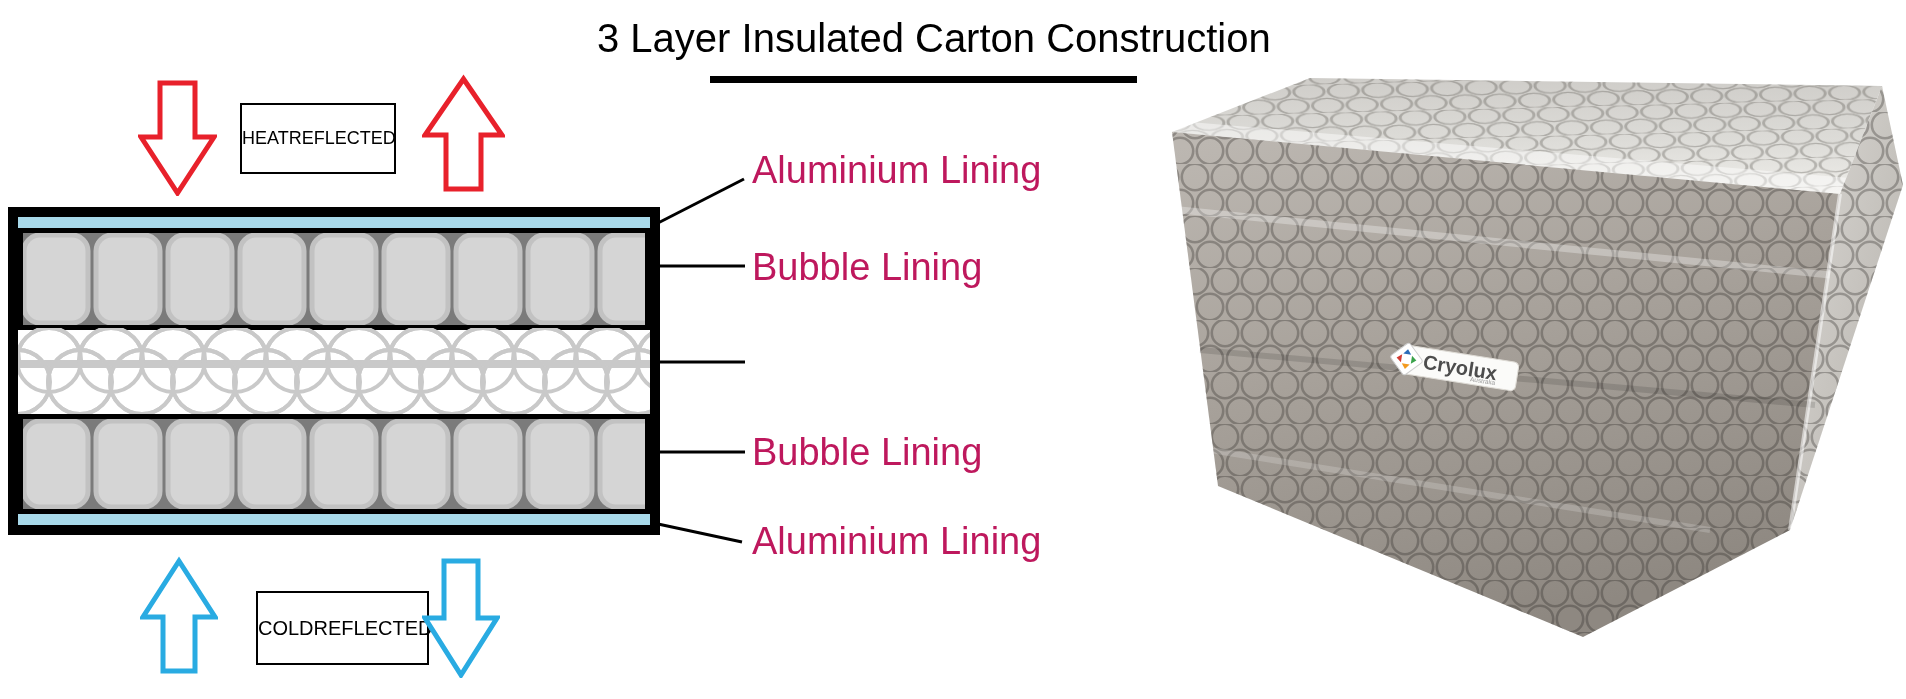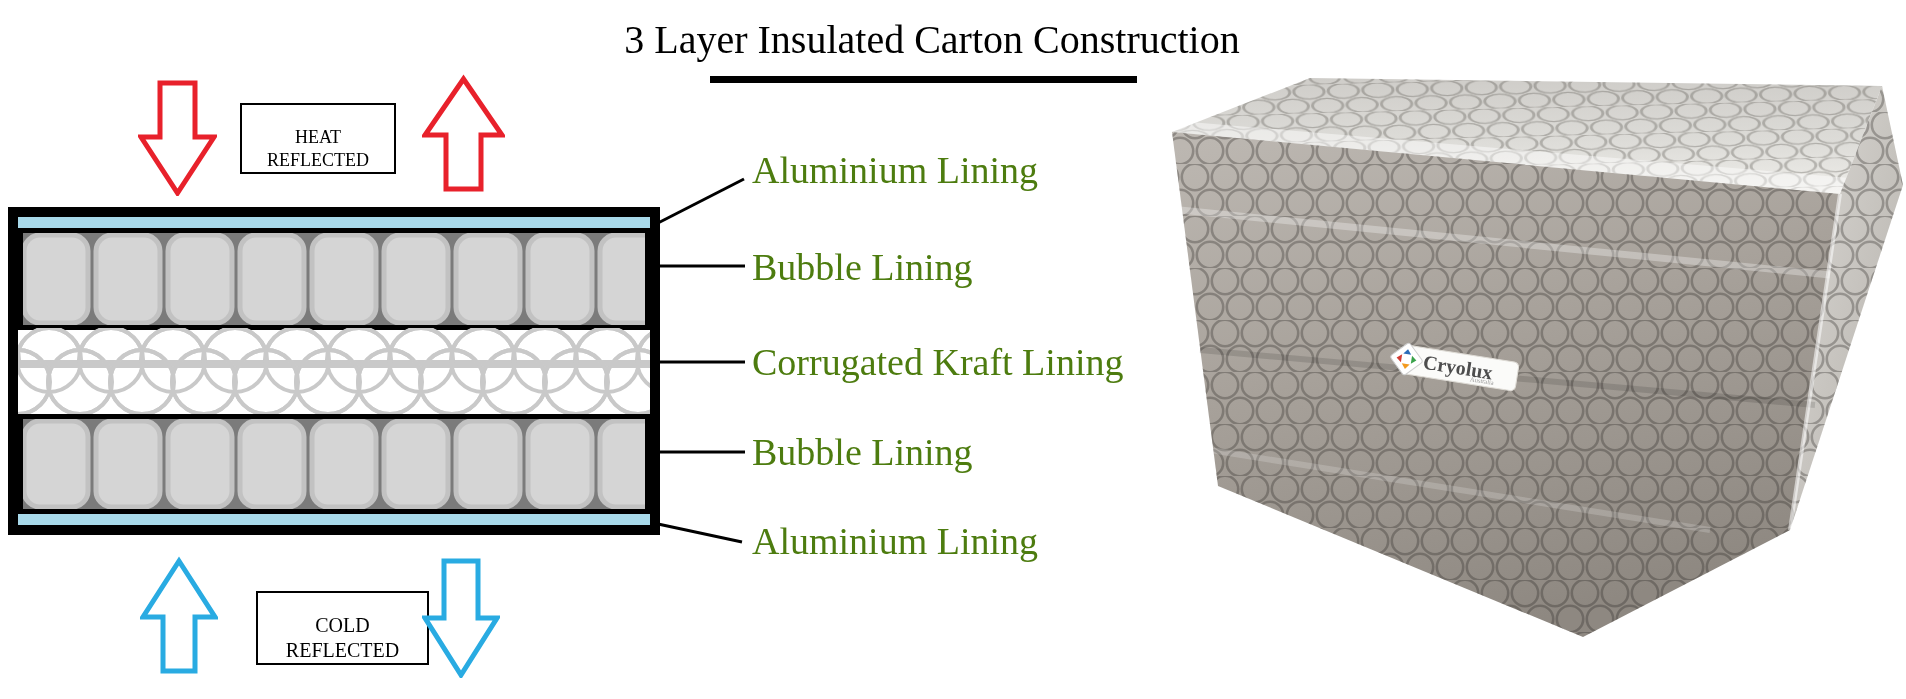--- a/index.html
+++ b/index.html
@@ -1,26 +1,26 @@
 <!DOCTYPE html>
 <html><head>
 <meta charset="utf-8">
 <style>
   html,body{margin:0;padding:0;background:#fff;}
   .stage{position:relative;width:1906px;height:699px;background:#ffffff;overflow:hidden;
-         font-family:Liberation Serif, serif;}
+         font-family:Liberation Sans, sans-serif;}
   .abs{position:absolute;}
   .page-title{left:597px;top:16px;width:670px;text-align:center;font-size:40px;color:#000;
               letter-spacing:0px;white-space:nowrap;}
   .title-underline{left:710px;top:76px;width:427px;height:7px;background:#000;}
-  .callout-box{background:#fff;border:2px solid #000;display:flex;flex-direction:column;
-               align-items:center;justify-content:flex-end;text-align:center;color:#000;}
+  .callout-box{background:#fff;border:2px solid #000;display:flex;flex-direction:row;
+               align-items:center;justify-content:space-between;text-align:center;color:#000;}
   .heat-box{left:240px;top:103px;width:152px;height:67px;font-size:18px;line-height:23px;}
   .cold-box{left:256px;top:591px;width:169px;height:70px;font-size:20px;line-height:25px;}
-  .layer-label{left:752px;height:48px;line-height:48px;font-size:38px;color:#4d7c0f;white-space:nowrap;}
+  .layer-label{left:752px;height:48px;line-height:48px;font-size:38px;color:#be185d;white-space:nowrap;}
   .ll-0{top:146px;} .ll-1{top:243px;} .ll-2{top:338px;} .ll-3{top:428px;} .ll-4{top:517px;}
   svg{display:block;}
   .overlay{left:0;top:0;pointer-events:none;}
 </style>
 </head>
 <body>
 
 <div class="stage">
 
   <div class="abs page-title">3 Layer Insulated Carton Construction</div>
@@ -108,21 +108,20 @@
       <line x1="658" y1="223" x2="744" y2="179"></line>
       <line x1="653" y1="266" x2="745" y2="266"></line>
       <line x1="653" y1="362" x2="745" y2="362"></line>
       <line x1="653" y1="452" x2="745" y2="452"></line>
       <line x1="658" y1="524" x2="742" y2="542"></line>
     </g>
   </svg>
 
   <div class="abs layer-label ll-0">Aluminium Lining</div>
   <div class="abs layer-label ll-1">Bubble Lining</div>
-  <div class="abs layer-label ll-2">Corrugated Kraft Lining</div>
   <div class="abs layer-label ll-3">Bubble Lining</div>
   <div class="abs layer-label ll-4">Aluminium Lining</div>
 
   <svg class="abs" style="left:140px;top:556px" width="78" height="118" viewBox="0 0 78 118">
     <path d="M23 115 V61 H3 L39 5 L75 61 H55 V115 Z" fill="#ffffff" stroke-width="5" stroke="#29ABE2"></path>
   </svg>
   <div class="abs callout-box cold-box">
     <span>COLD</span>
     <span>REFLECTED</span>
   </div>

